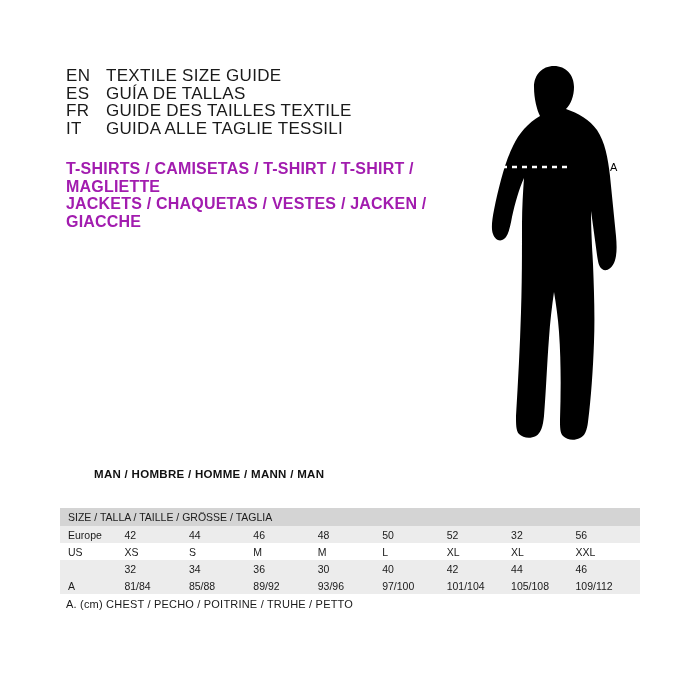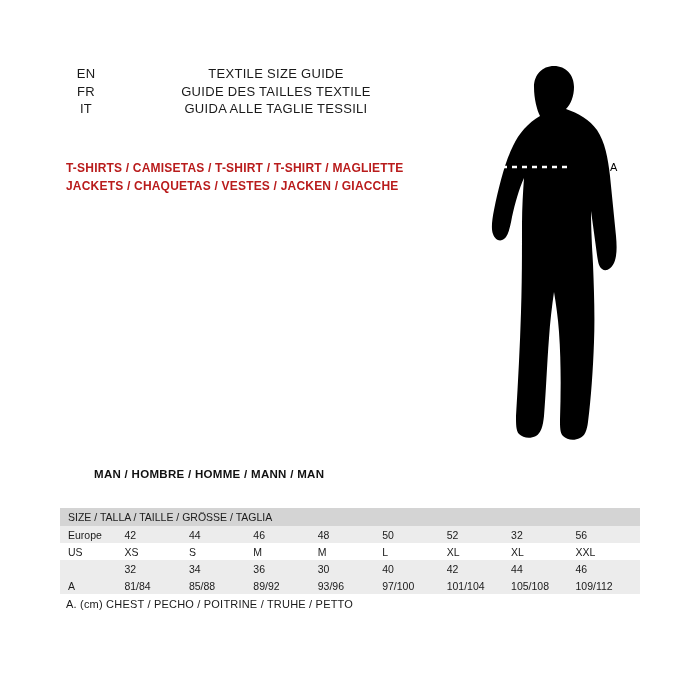--- a/index.html
+++ b/index.html
@@ -24,46 +24,45 @@
   .lang-block {
     position: absolute;
     left: 66px;
     top: 66px;
     width: 380px;
   }
   .lang-row {
     display: flex;
     align-items: baseline;
     height: 17.5px;
-    font-size: 13px;
+    font-size: 17px;
     letter-spacing: 0.3px;
     color: #1a1a1a;
-    text-align: center;
   }
   .lang-code {
     width: 40px;
     flex: 0 0 40px;
   }
   .lang-name {
     flex: 1 1 auto;
   }
 
   
   .cat-block {
     position: absolute;
     left: 66px;
     top: 160px;
     width: 400px;
   }
   .cat-line {
-    font-size: 12px;
+    font-size: 16px;
     font-weight: bold;
     letter-spacing: 0.2px;
     line-height: 17.5px;
-    color: #b91c1c;
+    color: #a21caf;
   }
 
   
   .figure {
     position: absolute;
     left: 430px;
     top: 50px;
     width: 250px;
     height: 400px;
   }
@@ -139,20 +138,24 @@
 </style>
 </head>
 <body>
 
 <div class="page">
 
   <div class="lang-block">
     <div class="lang-row">
       <span class="lang-code">EN</span>
       <span class="lang-name">TEXTILE SIZE GUIDE</span>
+    </div>
+    <div class="lang-row">
+      <span class="lang-code">ES</span>
+      <span class="lang-name">GUÍA DE TALLAS</span>
     </div>
     <div class="lang-row">
       <span class="lang-code">FR</span>
       <span class="lang-name">GUIDE DES TAILLES TEXTILE</span>
     </div>
     <div class="lang-row">
       <span class="lang-code">IT</span>
       <span class="lang-name">GUIDA ALLE TAGLIE TESSILI</span>
     </div>
   </div>

